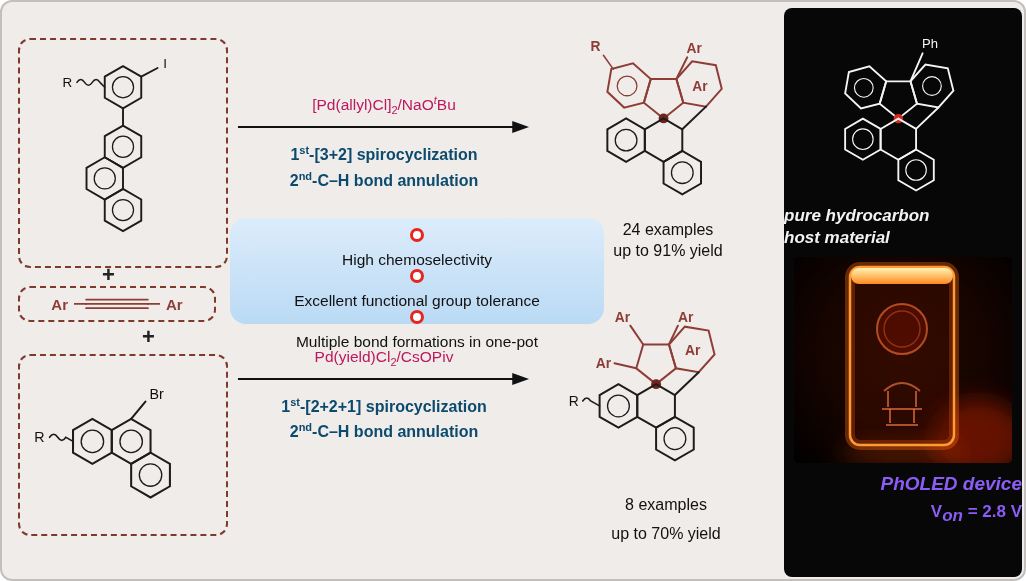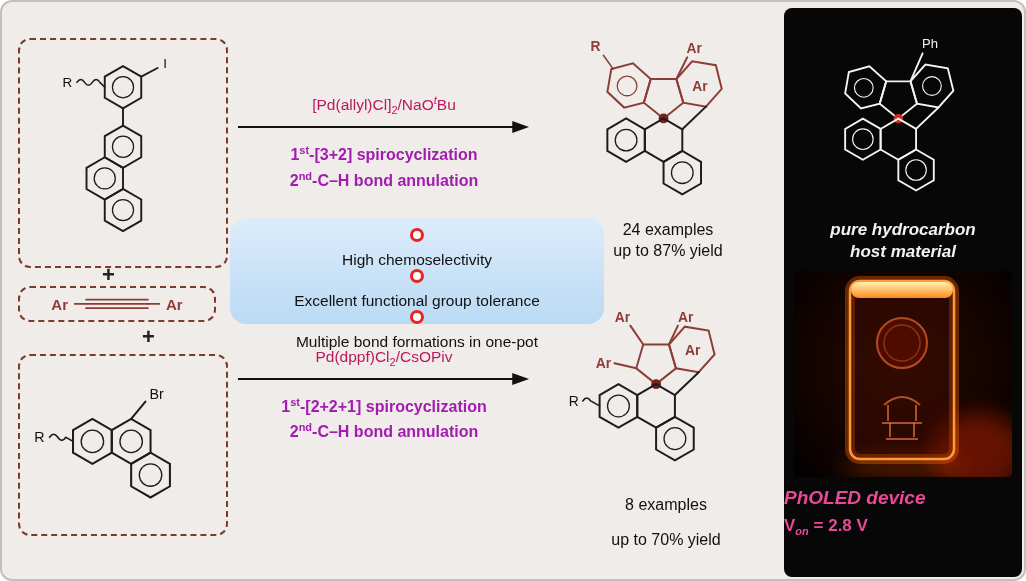--- a/index.html
+++ b/index.html
@@ -5,21 +5,21 @@
   html,body{margin:0;padding:0;background:#ffffff;font-family:"Liberation Sans",sans-serif;}
   .canvas{position:relative;width:1026px;height:581px;background:#efecea;border:2px solid #c2bfbd;
           border-radius:12px;box-sizing:border-box;overflow:hidden;}
   .dashed{position:absolute;border:2.5px dashed #7e3a2b;border-radius:12px;box-sizing:border-box;}
   .plus{position:absolute;font-size:22px;font-weight:bold;color:#222;}
   .arrow-block{position:absolute;text-align:center;}
   .cond{font-size:15.5px;color:#be185d;margin-bottom:3px;}
   .cond sub{font-size:11px;}
   .cond sup{font-size:11px;}
   .it{font-style:italic;}
-  .step{font-size:16px;font-weight:bold;color:#a21caf;margin-top:5px;}
+  .step{font-size:16px;font-weight:bold;color:#0c4a6e;margin-top:5px;}
   .step sup{font-size:11px;}
   .bluebox{position:absolute;background:linear-gradient(180deg,#dcecfb,#badaf4);border-radius:16px;
            padding:10px 14px;display:flex;flex-direction:column;justify-content:space-around;box-sizing:border-box;}
   .bullet-row{display:flex;align-items:center;gap:9px;font-size:15.5px;color:#111;flex-direction:column;}
   .bullet{width:8px;height:8px;border:3.5px solid #e8241d;border-radius:50%;background:#fff;flex:0 0 auto;}
   .product{position:absolute;text-align:center;}
   .examples{font-size:16px;color:#111;}
   svg text{font-family:"Liberation Sans",sans-serif;}
   .bond{stroke:#1c1c1c;stroke-width:2;fill:none;stroke-linecap:round;}
   .thin{stroke:#1c1c1c;stroke-width:1.6;fill:none;stroke-linecap:round;}
@@ -28,27 +28,27 @@
   .thinm{stroke:#8e3d36;stroke-width:1.6;fill:none;stroke-linecap:round;}
   .ringcm{stroke:#8e3d36;stroke-width:1.3;fill:none;}
   .bondw{stroke:#f4f4f4;stroke-width:2;fill:none;stroke-linecap:round;}
   .ringcw{stroke:#f4f4f4;stroke-width:1.2;fill:none;}
   .lbl{font-size:14px;fill:#111;}
   .lblm{font-size:14px;font-weight:bold;fill:#8e3d36;}
   .lblw{font-size:14px;fill:#f4f4f4;}
   .alkyne-box{display:flex;align-items:center;justify-content:center;gap:6px;height:100%;}
   .ar-txt{color:#8e3d36;font-weight:bold;font-size:15px;}
   .panel{position:absolute;left:782px;top:6px;width:238px;height:569px;background:#070707;border-radius:8px;}
-  .host{color:#f2f2f2;font-style:italic;font-weight:bold;font-size:17px;text-align:center;line-height:1.3;margin-top:16px;}
+  .host{color:#f2f2f2;font-style:italic;font-weight:bold;font-size:17px;line-height:1.3;margin-top:2px;}
   .device-photo{position:relative;width:218px;height:206px;margin:8px auto 0;background:
       radial-gradient(ellipse at 50% 45%, #230a01 0%, #150400 55%, #000 100%);overflow:hidden;border-radius:4px;}
-  .redline{color:#ec4899;font-weight:bold;font-style:italic;text-align:left;}
+  .redline{color:#8b5cf6;font-weight:bold;font-style:italic;text-align:right;}
   .redline.big{font-size:19px;margin-top:10px;}
   .redline.val{font-size:17px;margin-top:7px;font-style:normal;}
-  .redline.val sub{font-size:11px;font-style:italic;}
+  .redline.val sub{font-size:17px;font-style:italic;}
 </style>
 </head>
 <body>
 
 <div class="canvas">
 
   <div class="dashed" style="left:16px;top:36px;width:210px;height:230px;">
     <svg viewBox="0 0 200 205" style="width:192px;display:block;margin:4px auto 0;">
       <polygon class="bond" points="119,34 100,23 81,34 81,56 100,67 119,56"></polygon>
       <circle class="ringc" cx="100" cy="45" r="11"></circle>
@@ -118,21 +118,21 @@
       <span class="bullet"></span>
       <span>Excellent functional group tolerance</span>
     </div>
     <div class="bullet-row">
       <span class="bullet"></span>
       <span>Multiple bond formations in one-pot</span>
     </div>
   </div>
 
   <div class="arrow-block" style="left:232px;top:346px;width:300px;">
-    <div class="cond"><span>Pd(dppf)Cl</span><sub>2</sub><span>/CsOPiv</span></div>
+    <div class="cond"><span>Pd(yield)Cl</span><sub>2</sub><span>/CsOPiv</span></div>
     <svg viewBox="0 0 300 16" style="width:296px;height:16px;">
       <line x1="2" y1="8" x2="282" y2="8" stroke="#111" stroke-width="2.2"></line>
       <polygon points="280,2 297,8 280,14" fill="#111"></polygon>
     </svg>
     <div class="step"><span>1</span><sup>st</sup><span>-[2+2+1] spirocyclization</span></div>
     <div class="step"><span>2</span><sup>nd</sup><span>-C–H bond annulation</span></div>
   </div>
 
   <div class="product" style="left:556px;top:6px;width:220px;">
     <svg viewBox="0 0 215 200" style="width:212px;display:block;margin:0 auto;">
@@ -149,21 +149,21 @@
       <circle cx="103" cy="112" r="5" fill="#6f241e"></circle>
 
       <line class="bond" x1="146" y1="100" x2="122" y2="123"></line>
       <polygon class="bond" points="122,123 103,112 84,123 84,145 103,156 122,145"></polygon>
       <polygon class="bond" points="84,123 65,112 46,123 46,145 65,156 84,145"></polygon>
       <circle class="ringc" cx="65" cy="134" r="11"></circle>
       <polygon class="bond" points="141,156 122,145 103,156 103,178 122,189 141,178"></polygon>
       <circle class="ringc" cx="122" cy="167" r="11"></circle>
     </svg>
     <div class="examples" style="margin-top:16px;">24 examples</div>
-    <div class="examples" style="margin-top:3px;">up to 87% yield</div>
+    <div class="examples" style="margin-top:3px;">up to 91% yield</div>
   </div>
 
   <div class="product" style="left:552px;top:288px;width:224px;">
     <svg viewBox="0 0 220 200" style="width:218px;display:block;margin:0 auto;">
       <polygon class="bondm" points="100,95 80,79 87,55 113,55 120,79"></polygon>
       <line class="bondm" x1="87" y1="55" x2="74" y2="36"></line>
       <text class="lblm" x="66" y="32" text-anchor="middle">Ar</text>
       <line class="bondm" x1="113" y1="55" x2="122" y2="36"></line>
       <text class="lblm" x="130" y="32" text-anchor="middle">Ar</text>
       <line class="bondm" x1="80" y1="79" x2="58" y2="74"></line>
@@ -174,21 +174,21 @@
       <line class="bond" x1="143" y1="83" x2="119" y2="106"></line>
       <polygon class="bond" points="119,106 100,95 81,106 81,128 100,139 119,128"></polygon>
       <polygon class="bond" points="81,106 62,95 43,106 43,128 62,139 81,128"></polygon>
       <circle class="ringc" cx="62" cy="117" r="11"></circle>
       <path class="thin" d="M26,112 q4,-6 8,0 L43,117"></path>
       <text class="lbl" x="17" y="117" text-anchor="middle">R</text>
       <polygon class="bond" points="138,139 119,128 100,139 100,161 119,172 138,161"></polygon>
       <circle class="ringc" cx="119" cy="150" r="11"></circle>
     </svg>
     <div class="examples" style="margin-top:8px;">8 examples</div>
-    <div class="examples" style="margin-top:17px;">up to 70% yield</div>
+    <div class="examples" style="margin-top:11px;">up to 70% yield</div>
   </div>
 
   <div class="panel">
     <svg viewBox="0 0 210 200" style="width:196px;display:block;margin:8px auto 0;">
       <line class="bondw" x1="113" y1="70" x2="126" y2="40"></line>
       <text class="lblw" x="134" y="34" text-anchor="middle">Ph</text>
       <polygon class="bondw" points="100,110 80,94 87,70 113,70 120,94"></polygon>
       <polygon class="bondw" points="80,94 87,70 69,54 47,60 43,83 60,99"></polygon>
       <circle class="ringcw" cx="63" cy="77" r="10"></circle>
       <polygon class="bondw" points="120,94 113,70 129,52 153,56 159,80 143,98"></polygon>

